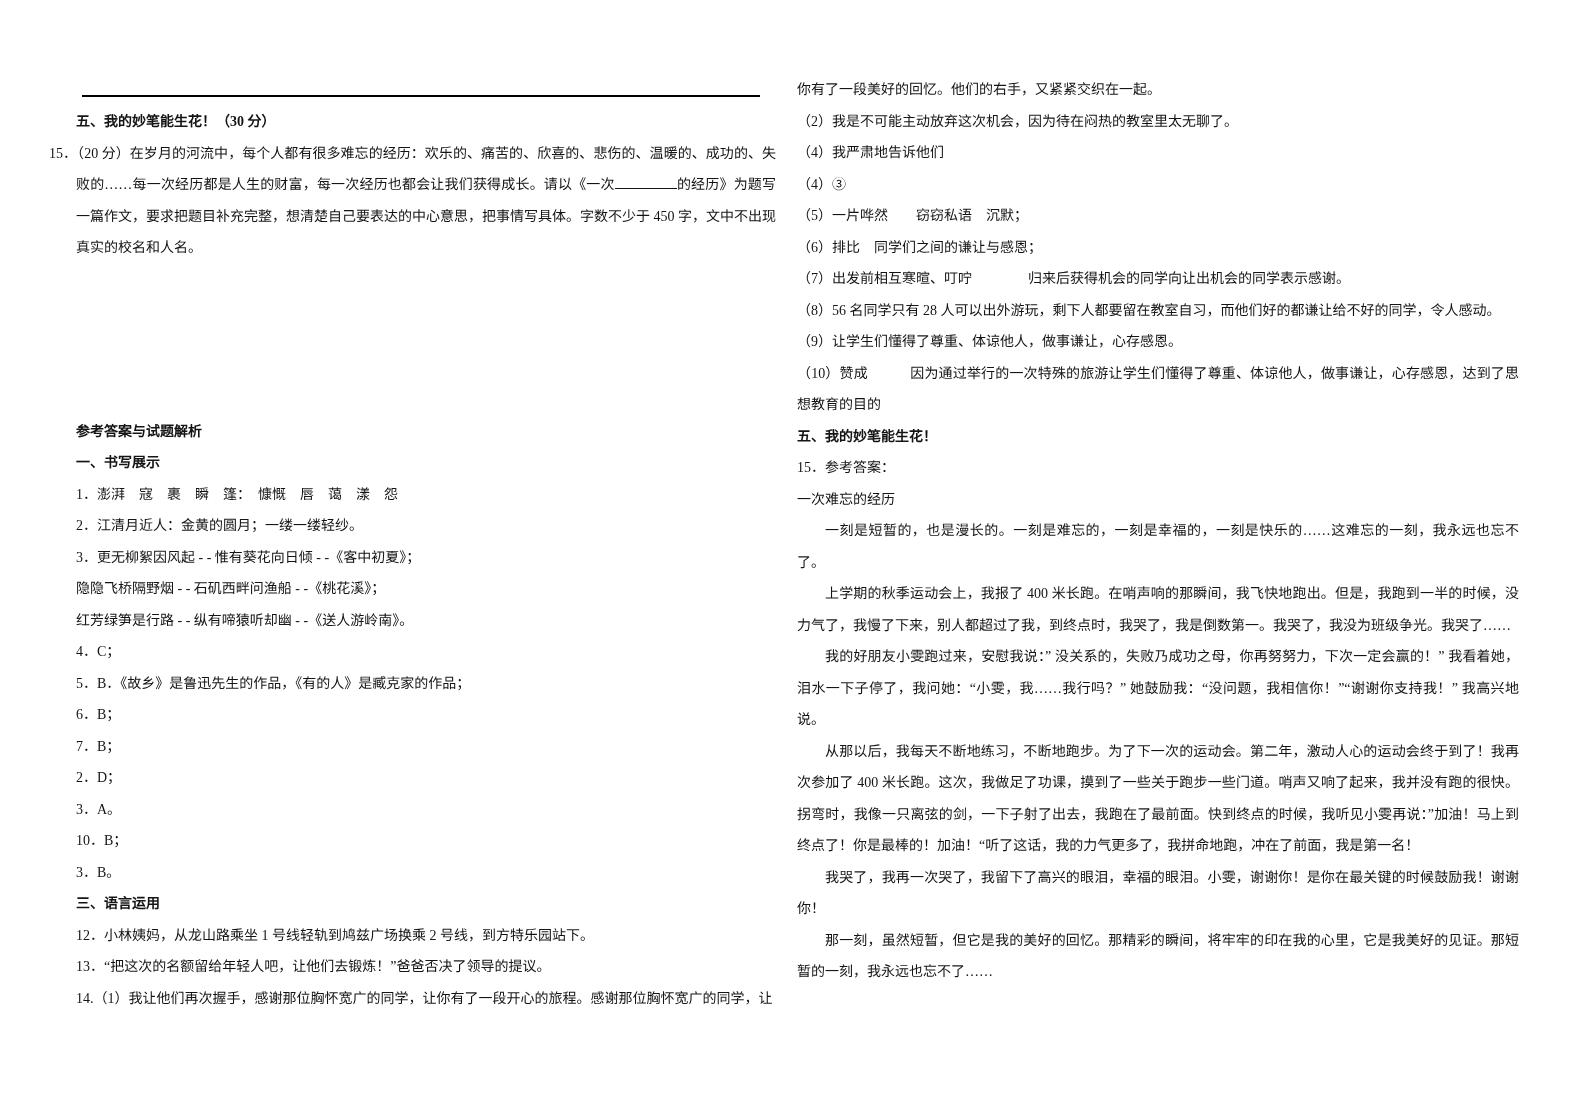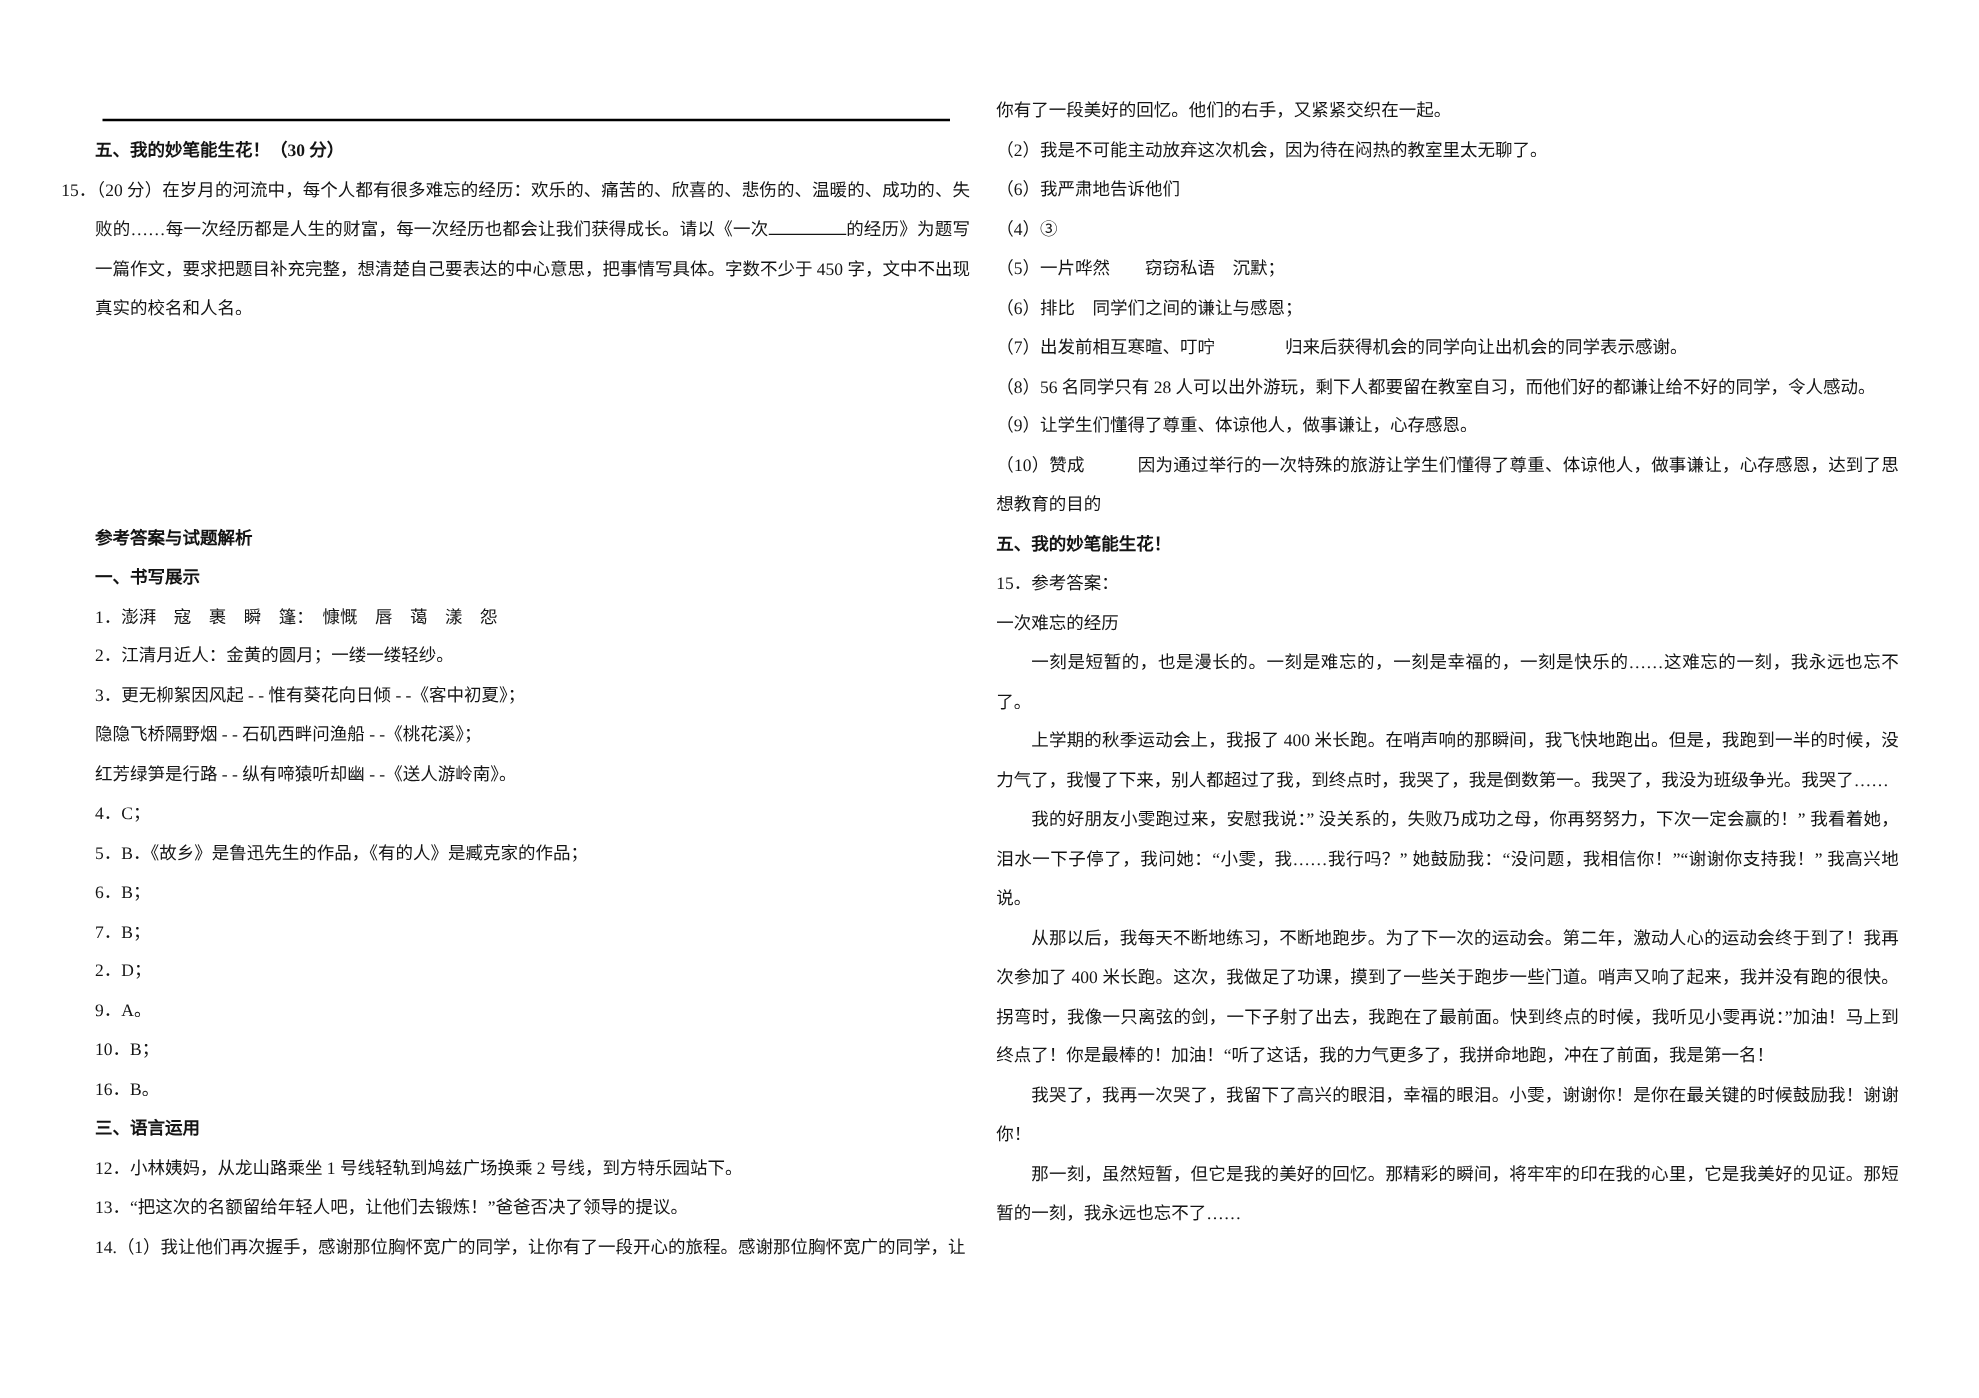--- a/index.html
+++ b/index.html
@@ -69,33 +69,33 @@
   <p>1．澎湃　寇　裹　瞬　篷：　慷慨　唇　蔼　漾　怨</p>
   <p>2．江清月近人：金黄的圆月；一缕一缕轻纱。</p>
   <p>3．更无柳絮因风起 - - 惟有葵花向日倾 - -《客中初夏》；</p>
   <p>隐隐飞桥隔野烟 - - 石矶西畔问渔船 - -《桃花溪》；</p>
   <p>红芳绿笋是行路 - - 纵有啼猿听却幽 - -《送人游岭南》。</p>
   <p>4．C；</p>
   <p>5．B．《故乡》是鲁迅先生的作品，《有的人》是臧克家的作品；</p>
   <p>6．B；</p>
   <p>7．B；</p>
   <p>2．D；</p>
-  <p>9．A。</p>
+  <p>3．A。</p>
   <p>10．B；</p>
-  <p>16．B。</p>
+  <p>3．B。</p>
   <p class="bold">三、语言运用</p>
   <p>12．小林姨妈，从龙山路乘坐 1 号线轻轨到鸠兹广场换乘 2 号线，到方特乐园站下。</p>
   <p>13．“把这次的名额留给年轻人吧，让他们去锻炼！”爸爸否决了领导的提议。</p>
   <p>14.（1）我让他们再次握手，感谢那位胸怀宽广的同学，让你有了一段开心的旅程。感谢那位胸怀宽广的同学，让</p>
 </div>
 
 <div class="col col-right">
   <p>你有了一段美好的回忆。他们的右手，又紧紧交织在一起。</p>
   <p>（2）我是不可能主动放弃这次机会，因为待在闷热的教室里太无聊了。</p>
-  <p>（6）我严肃地告诉他们</p>
+  <p>（4）我严肃地告诉他们</p>
   <p>（4）③</p>
   <p>（5）一片哗然　　窃窃私语　沉默；</p>
   <p>（6）排比　同学们之间的谦让与感恩；</p>
   <p>（7）出发前相互寒暄、叮咛　　　　归来后获得机会的同学向让出机会的同学表示感谢。</p>
   <p>（8）56 名同学只有 28 人可以出外游玩，剩下人都要留在教室自习，而他们好的都谦让给不好的同学，令人感动。</p>
   <p>（9）让学生们懂得了尊重、体谅他人，做事谦让，心存感恩。</p>
   <p>（10）赞成　　　因为通过举行的一次特殊的旅游让学生们懂得了尊重、体谅他人，做事谦让，心存感恩，达到了思想教育的目的</p>
   <p class="bold">五、我的妙笔能生花！</p>
   <p>15．参考答案：</p>
   <p class="center">一次难忘的经历</p>

